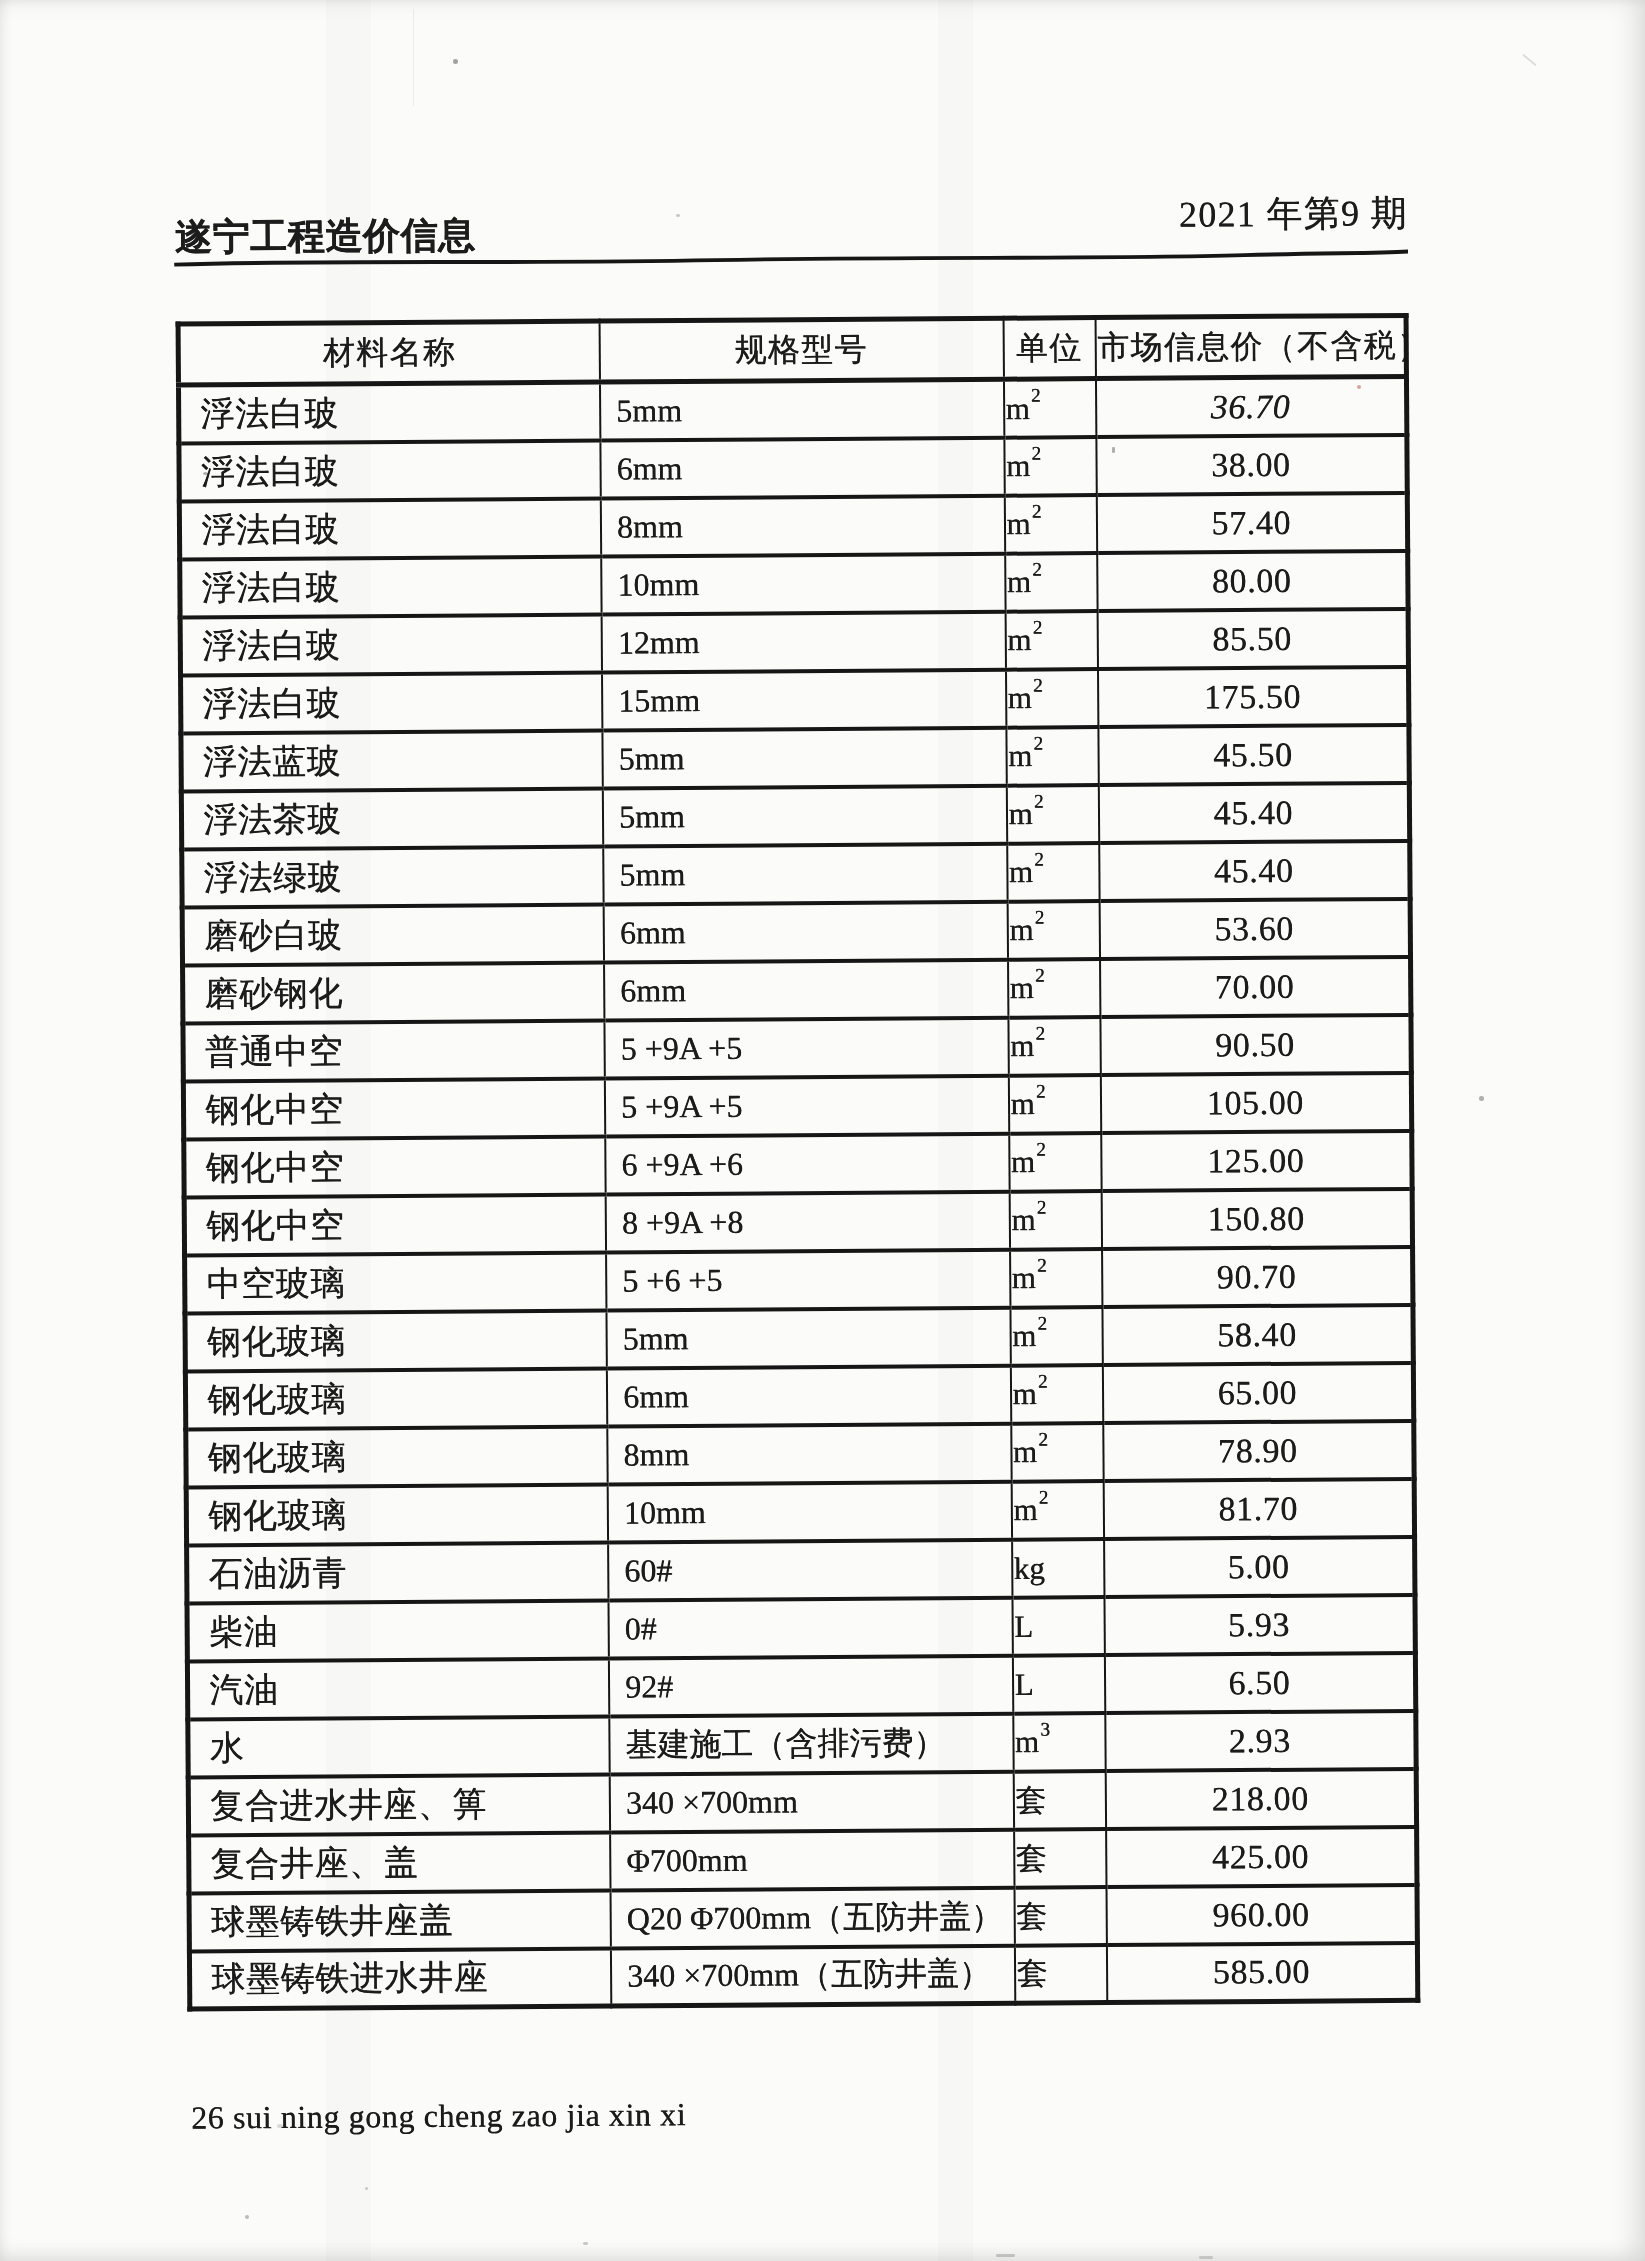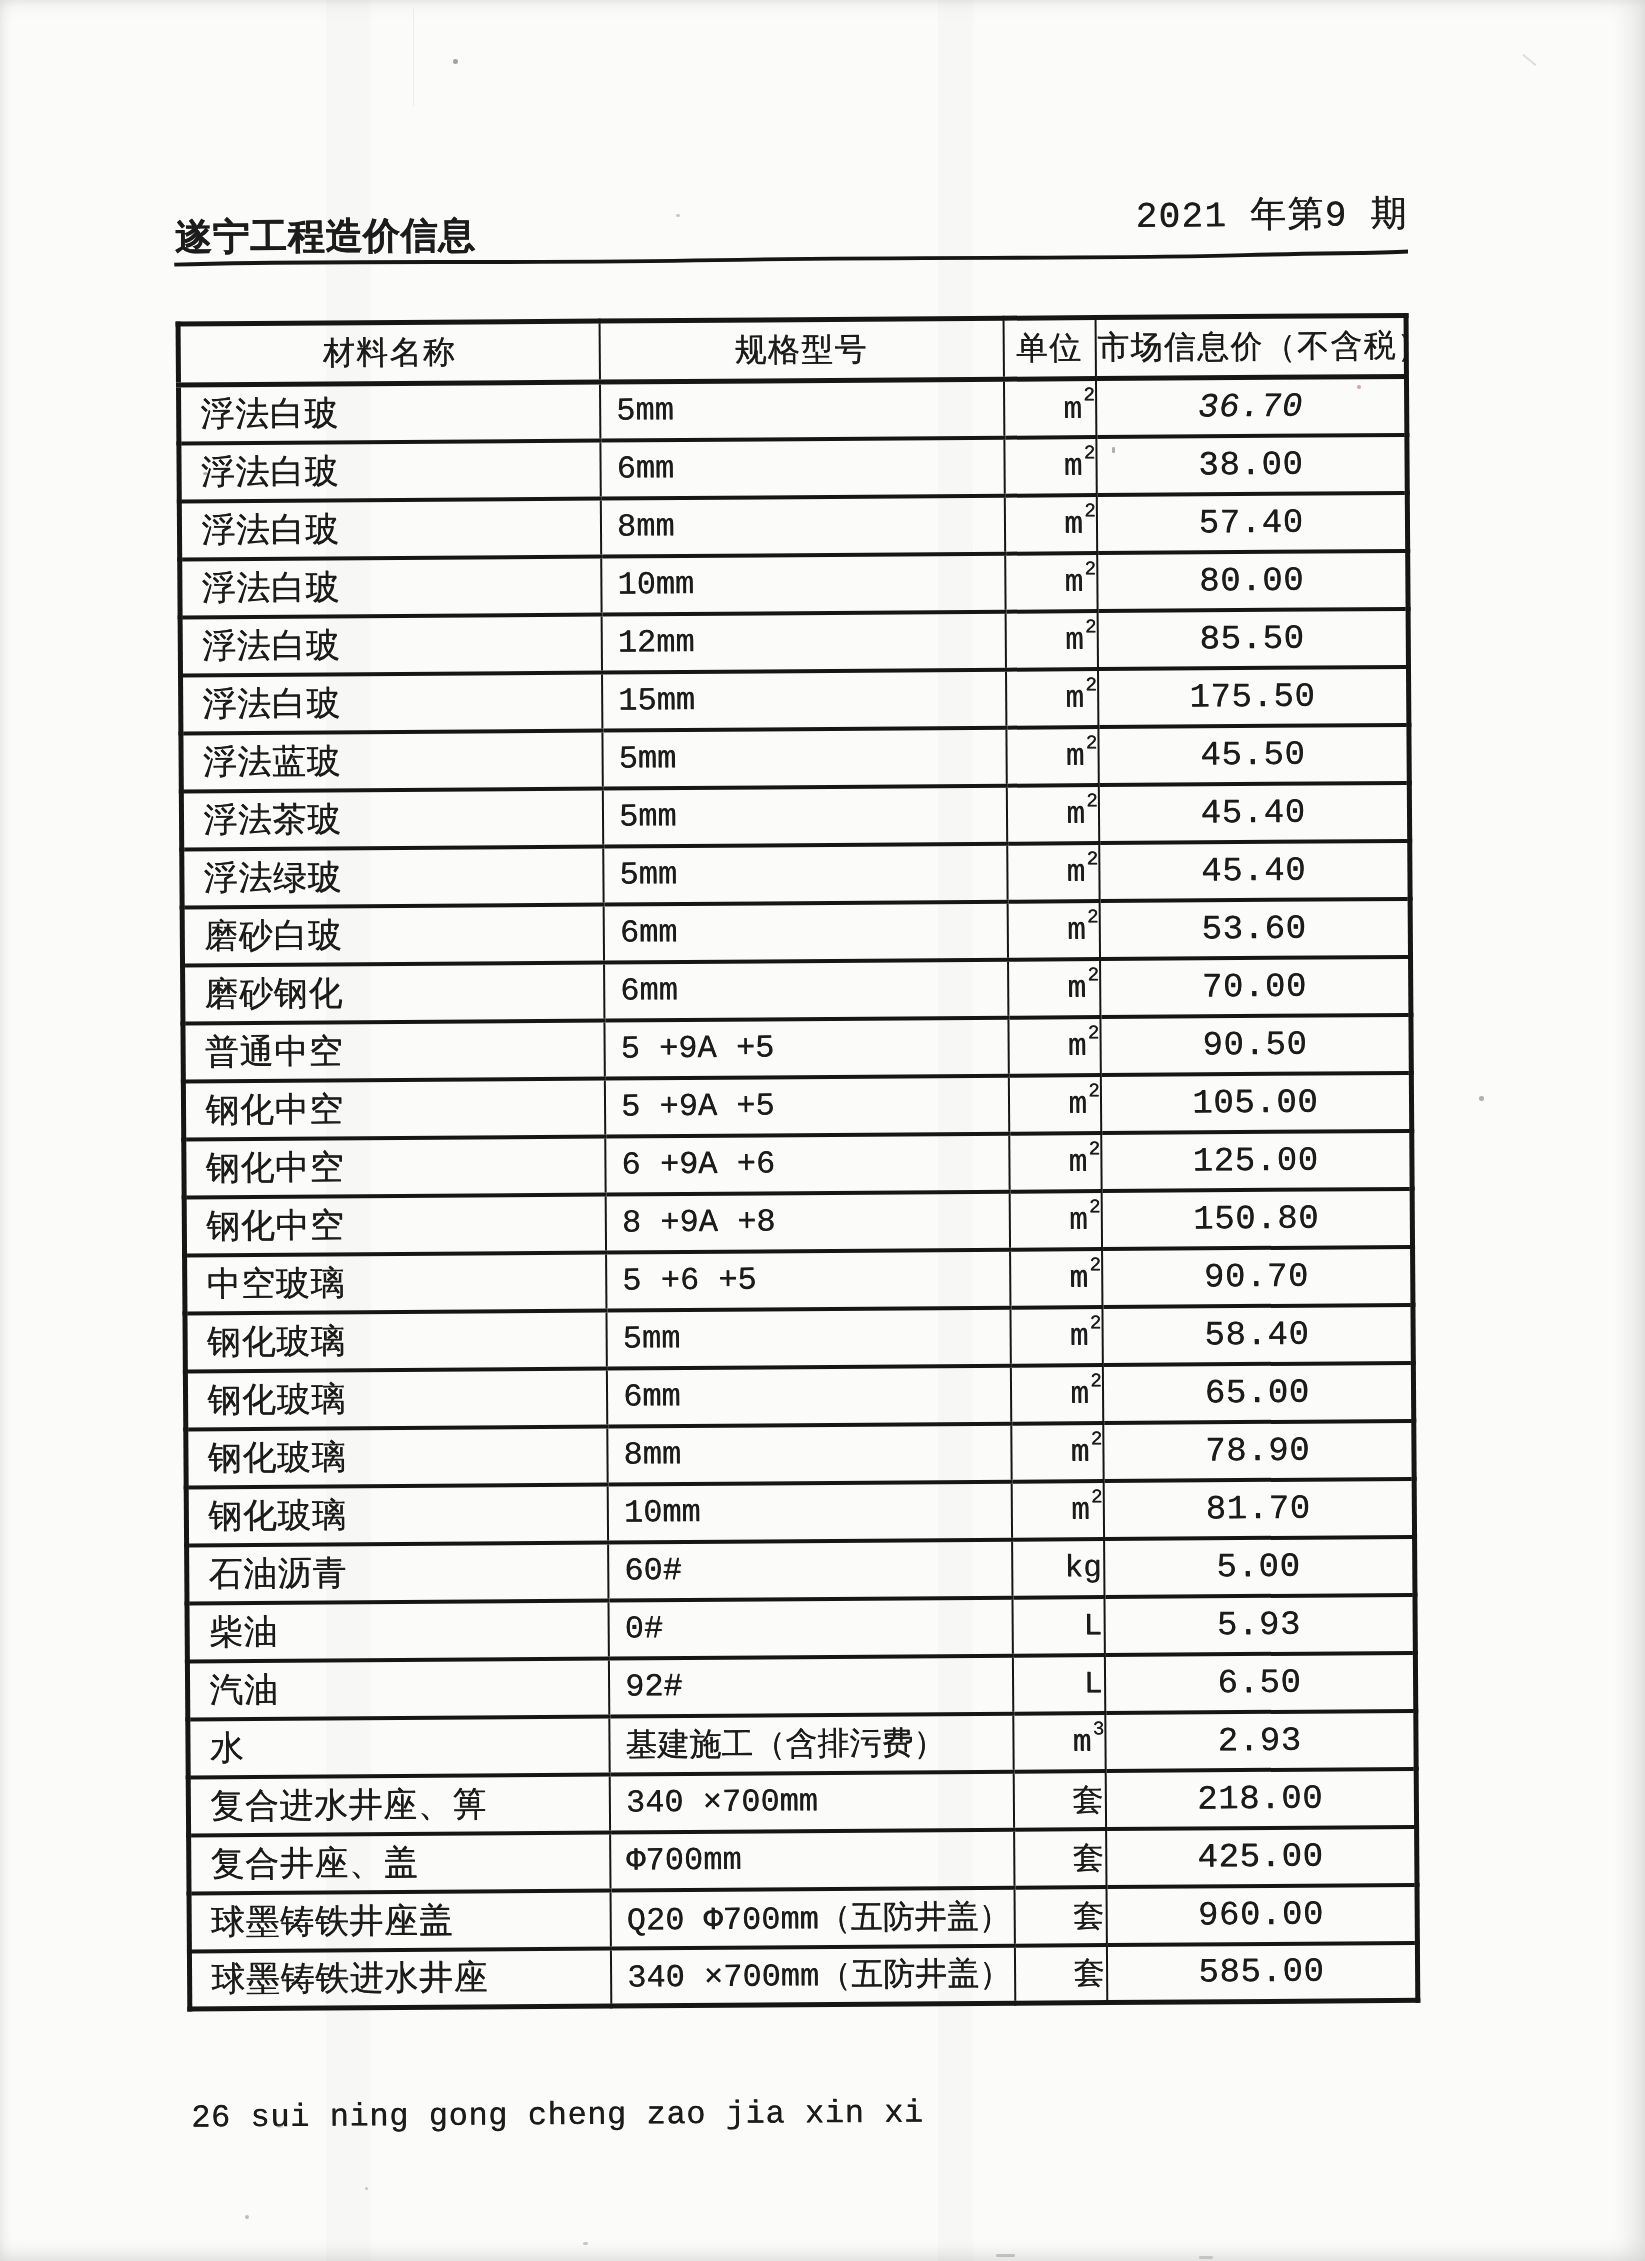--- a/index.html
+++ b/index.html
@@ -6,21 +6,21 @@
     --paper:#fbfbf9;
     --ink:#1c1c1c;
     --line:#161616;
   }
   html,body{margin:0;padding:0;background:#d8d8d4;}
   .page{
     position:relative;
     width:1645px;height:2261px;
     background:var(--paper);
     overflow:hidden;
-    font-family:Liberation Mono, monospace;
+    font-family:Liberation Serif, serif;
     color:var(--ink);
     text-shadow:0.3px 0.3px 0 currentColor; 
   }
   
   .page::after{
     content:"";position:absolute;inset:0;pointer-events:none;
     box-shadow:inset -14px 0 22px rgba(0,0,0,0.085),
                inset 0 -9px 17px rgba(0,0,0,0.05),
                inset 5.2px 0 9px rgba(0,0,0,0.03),
                inset 0 3.9px 7.7px rgba(0,0,0,0.02);
@@ -55,21 +55,21 @@
     overflow:hidden;white-space:nowrap;
   }
   table.price tr{height:58px;}
   table.price thead tr{height:61px;}
   table.price thead th{
     font-size:32px;font-weight:500;text-align:center;letter-spacing:1.3px;
     border-bottom-width:5.8px;
   }
   table.price .c-name{font-size:34px;text-align:left;padding-left:19.3px;letter-spacing:0.6px;}
   table.price .c-spec{font-size:32px;text-align:left;padding-left:15.5px;}
-  table.price .c-unit{font-size:31px;text-align:right;}
+  table.price .c-unit{font-size:31px;text-align:left;}
   table.price .c-unit sup{font-size:19.3px;position:relative;top:-5.2px;left:1.3px;}
   table.price .c-unit sup:empty{display:none;}
   table.price .c-price{font-size:34px;text-align:center;letter-spacing:0.6px;}
   table.price .c-price.italic{font-style:italic;}
   
   table.price{border:5.8px solid var(--line);}
 
   .page-footer{
     position:absolute;left:185px;top:2095px;
     font-size:32px;letter-spacing:0.6px;white-space:nowrap;font-weight:400;

